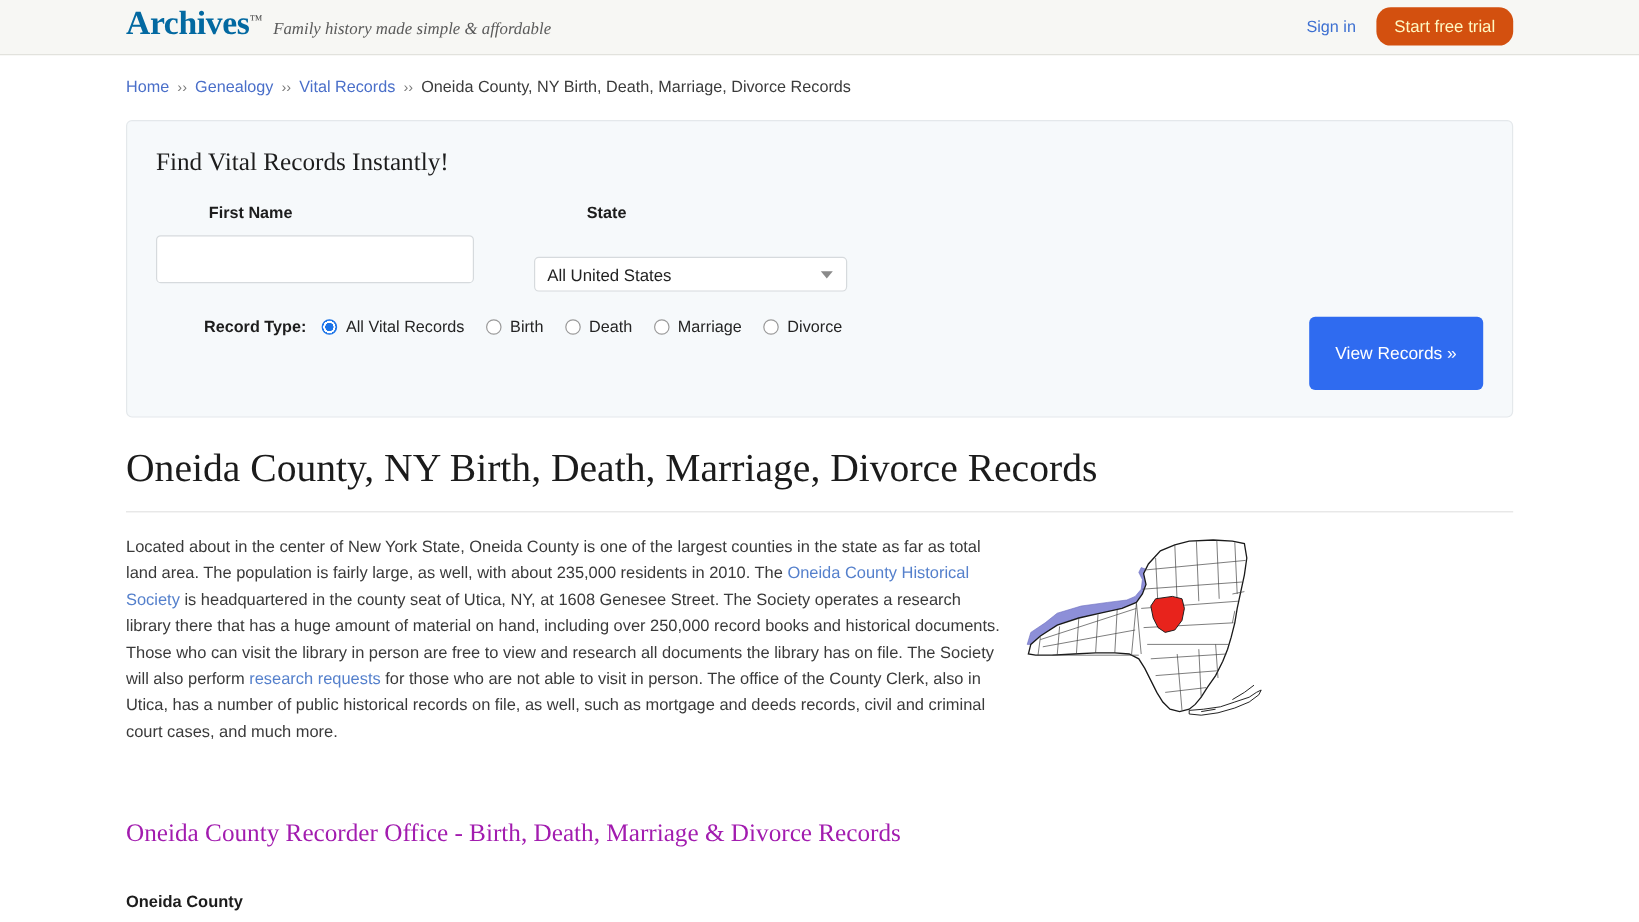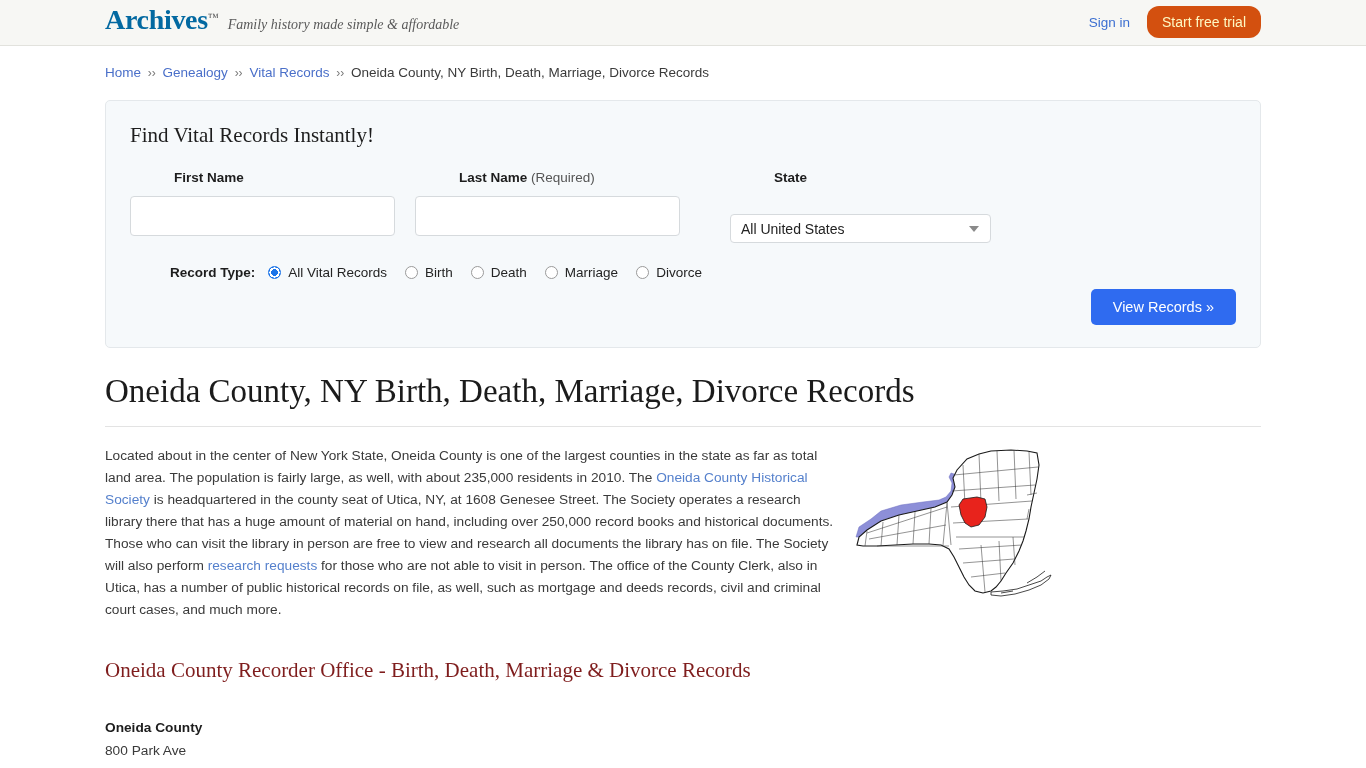--- a/index.html
+++ b/index.html
@@ -233,21 +233,21 @@
   .view-records-btn {
     position: absolute;
     right: 24px;
     bottom: 22px;
     background: #2f6bf0;
     color: #ffffff;
     border: none;
     border-radius: 5px;
     font-size: 14.5px;
     padding: 0 22px;
-    height: 36px;
+    height: 61px;
     cursor: pointer;
     font-family: "Liberation Sans", sans-serif;
   }
 
   
   .main-heading {
     font-family: "Liberation Serif", serif;
     font-size: 33px;
     font-weight: 400;
     color: #1b1b1b;
@@ -280,22 +280,22 @@
     width: 205px;
     height: 160px;
     flex: none;
   }
 
   
   .sub-heading {
     font-family: "Liberation Serif", serif;
     font-size: 21px;
     font-weight: 400;
-    color: #7f1d1d;
-    margin: 36px 0 0 0;
+    color: #a21caf;
+    margin: 60px 0 0 0;
     line-height: 1.3;
     white-space: nowrap;
   }
   .address-block {
     margin-top: 32px;
     font-size: 13.7px;
     line-height: 23px;
     color: #3a3a3a;
   }
   .address-name {
@@ -334,27 +334,20 @@
 
   <div class="search-panel">
     <h2 class="panel-title">Find Vital Records Instantly!</h2>
 
     <div class="fields-row">
       <div class="field field-first">
         <label class="field-label">First Name</label>
         <input class="text-input" type="text" placeholder="" style="">
       </div>
 
-      <div class="field field-last">
-        <label class="field-label">
-          <span>Last Name</span>
-          <span class="req">(Required)</span>
-        </label>
-        <input class="text-input" type="text" placeholder="" style="">
-      </div>
 
       <div class="field field-state">
         <label class="field-label">State</label>
         <div class="select-wrap">
           <div class="select-box">
             <span>All United States</span>
           </div>
           <span class="select-arrow"></span>
         </div>
       </div>

